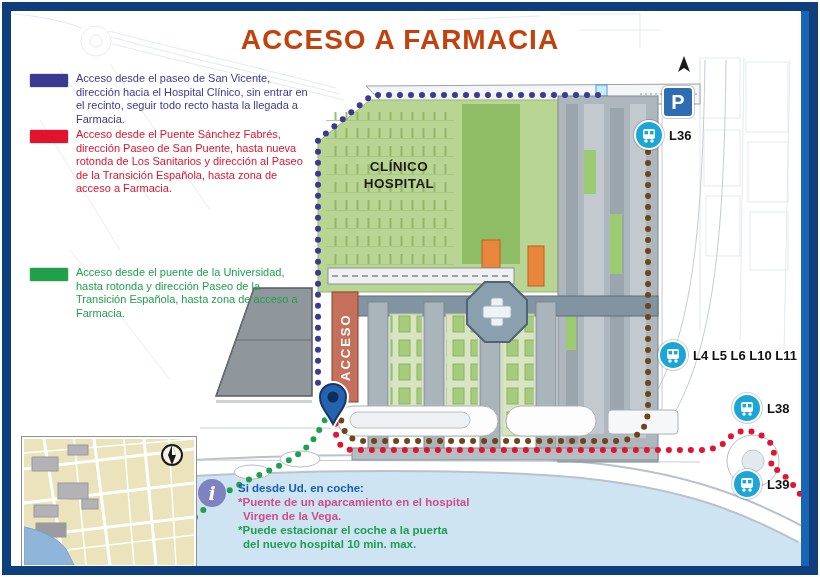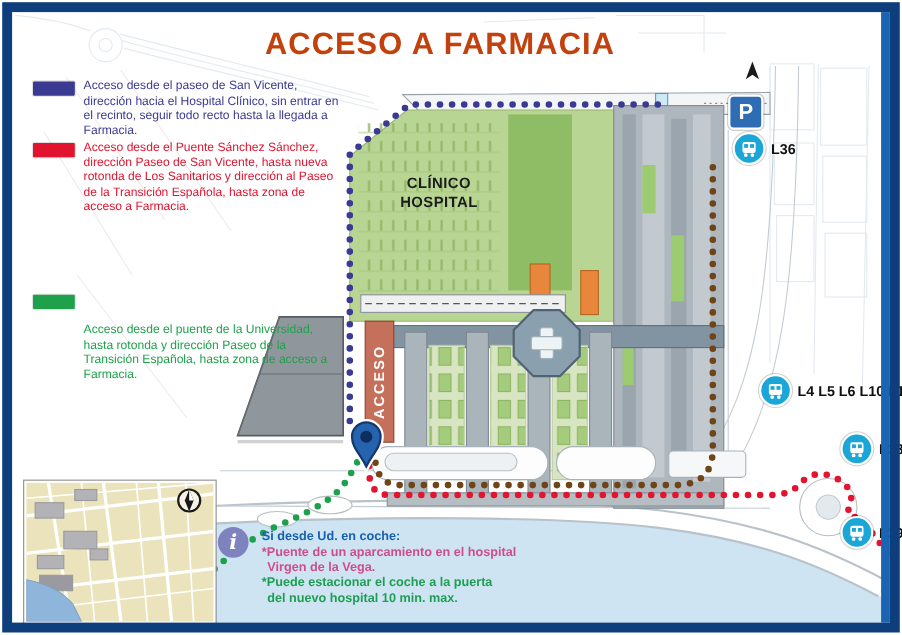--- a/index.html
+++ b/index.html
@@ -11,21 +11,21 @@
   #title{left:180px;top:24px;width:440px;text-align:center;font-size:28px;font-weight:bold;
          color:#c2410c;letter-spacing:1px;white-space:nowrap;}
   .legend-item{left:30px;display:flex;align-items:flex-start;width:282px;}
   .swatch{flex:0 0 38px;height:13px;margin-top:2px;margin-right:8px;border-radius:1px;box-shadow:0 0 0 1px rgba(0,0,0,.12);}
   .legend-text{font-size:11px;line-height:13.5px;font-weight:normal;}
   #li1{top:72px}#li2{top:128px}#li3{top:200px}#li4{top:266px}
   #hospital-label{left:326px;top:158px;width:146px;text-align:center;font-size:13.5px;
       font-weight:bold;color:#1c1c1c;line-height:17px;letter-spacing:.4px;}
   #acceso-label{left:332px;top:293px;width:26px;height:108px;display:flex;align-items:center;justify-content:center;
       writing-mode:vertical-rl;transform:rotate(180deg);color:#fff;font-weight:bold;font-size:13px;letter-spacing:2px;}
-  .bus-stop{display:flex;align-items:center;margin-left:32px;}
+  .bus-stop{display:flex;align-items:center;}
   .bus-icon{width:26px;height:26px;border-radius:50%;border:2px solid #fff;box-shadow:0 0 0 1px rgba(0,0,0,.18);
       display:flex;align-items:center;justify-content:center;}
   .bus-label{margin-left:5px;font-size:13px;font-weight:bold;color:#101010;
       text-shadow:0 0 2px #fff,0 0 2px #fff;white-space:nowrap;}
   #bs1{left:634px;top:120px}#bs2{left:658px;top:340px}#bs3{left:732px;top:393px}#bs4{left:732px;top:469px}
   #parking-icon{left:662px;top:86px;width:28px;height:28px;border-radius:5px;border:2px solid #fff;
       box-shadow:0 0 0 1px rgba(0,0,0,.2);color:#fff;font-weight:bold;font-size:20px;
       display:flex;align-items:center;justify-content:center;}
   #north-arrow{left:677px;top:56px;}
   #inset-map{left:22px;top:437px;width:170px;height:126px;border:2px solid #fff;outline:1px solid #8f8f8f;
@@ -156,25 +156,25 @@
   </svg>
 
   <div id="title" class="ov">ACCESO A FARMACIA</div>
 
   <div id="li1" class="ov legend-item">
     <span class="swatch" style="background-color: rgb(59, 58, 146);"></span>
     <span class="legend-text" style="color: rgb(59, 58, 146);">Acceso desde el paseo de San Vicente, dirección hacia el Hospital Clínico, sin entrar en el recinto, seguir todo recto hasta la llegada a Farmacia.</span>
   </div>
   <div id="li2" class="ov legend-item">
     <span class="swatch" style="background-color: rgb(224, 20, 46);"></span>
-    <span class="legend-text" style="color: rgb(224, 20, 46);">Acceso desde el Puente Sánchez Sánchez, dirección Paseo de San Vicente, hasta nueva rotonda de Los Sanitarios y dirección al Paseo de la Transición Española, hasta zona de acceso a Farmacia.</span>
+    <span class="legend-text" style="color: rgb(224, 20, 46);">Acceso desde el Puente Sánchez Fabrés, dirección Paseo de San Puente, hasta nueva rotonda de Los Sanitarios y dirección al Paseo de la Transición Española, hasta zona de acceso a Farmacia.</span>
   </div>
   <div id="li4" class="ov legend-item">
     <span class="swatch" style="background-color: rgb(31, 161, 76);"></span>
-    <span class="legend-text" style="color: rgb(31, 161, 76); margin-top: 28px;">Acceso desde el puente de la Universidad, hasta rotonda y dirección Paseo de la Transición Española, hasta zona de acceso a Farmacia.</span>
+    <span class="legend-text" style="color: rgb(31, 161, 76);">Acceso desde el puente de la Universidad, hasta rotonda y dirección Paseo de la Transición Española, hasta zona de acceso a Farmacia.</span>
   </div>
 
   <div id="hospital-label" class="ov">
     <div>CLÍNICO</div>
     <div>HOSPITAL</div>
   </div>
 
   <div id="acceso-label" class="ov">ACCESO</div>
 
   <svg id="north-arrow" class="ov" width="14" height="17" viewBox="0 0 14 17">

